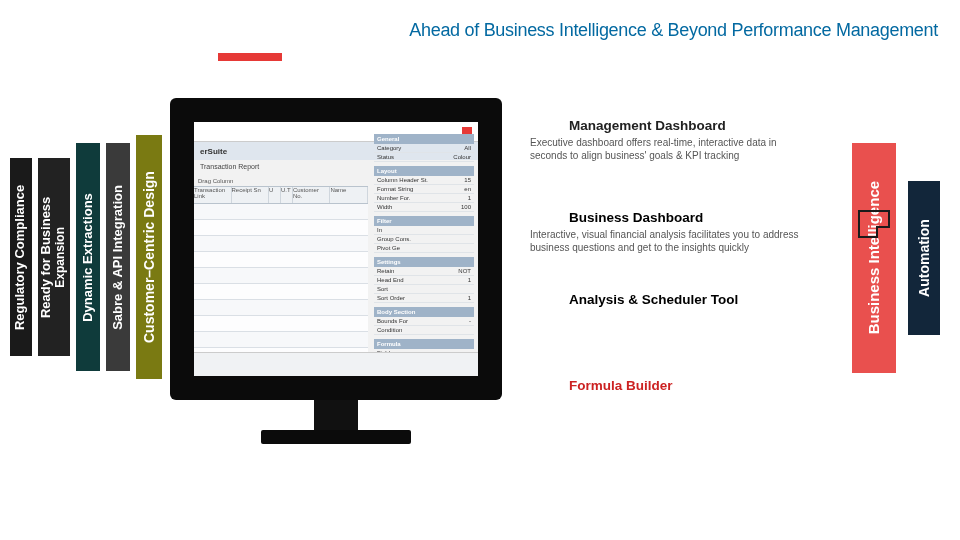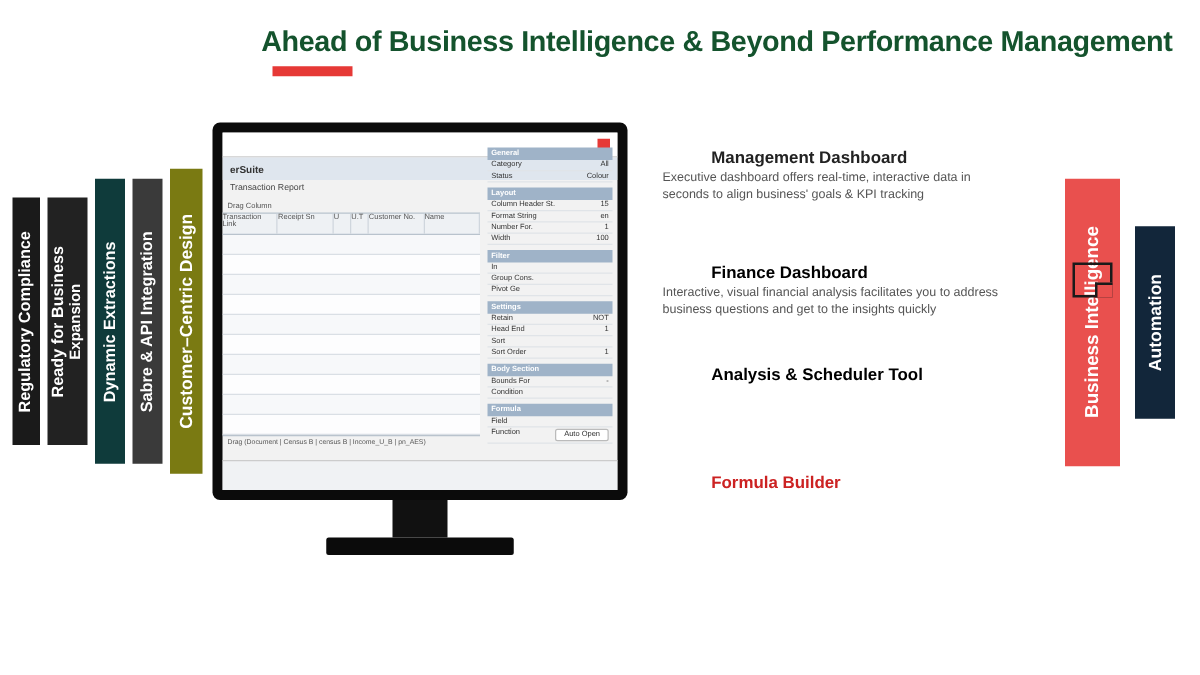--- a/index.html
+++ b/index.html
@@ -1,40 +1,40 @@
 <!DOCTYPE html>
 <html><head>
 <meta charset="utf-8">
 <style>
   * { box-sizing: border-box; margin: 0; padding: 0; }
   html, body { width: 960px; height: 540px; font-family: Arial, Helvetica, sans-serif; background: #fff; overflow: hidden; }
   body { position: relative; }
 
-  .slide-title { position: absolute; top: 20px; right: 22px; font-size: 23px; font-weight: 700; color: #14532d; letter-spacing: -0.3px; }
+  .slide-title { position: absolute; top: 20px; right: 22px; font-size: 18px; font-weight: 400; color: #0369a1; letter-spacing: -0.3px; }
   .title-accent { position: absolute; top: 53px; left: 218px; width: 64px; height: 8px; background: #e63936; }
 
   
   .vstack { position: absolute; bottom: 0; display: flex; align-items: center; justify-content: center; }
   .vlabel { transform: rotate(-90deg); white-space: nowrap; font-weight: 700; color: #fff; text-align: center; line-height: 1.15; }
   .sub { font-weight: 700; font-size: 12px; display:block; }
 
   .tab1 { left: 10px; top: 158px; width: 22px; height: 198px; background: #1a1a1a; }
   .tab1 .vlabel { font-size: 13px; width: 198px; }
   .tab2 { left: 38px; top: 158px; width: 32px; height: 198px; background: #222; }
   .tab2 .vlabel { font-size: 13px; width: 198px; }
   .tab3 { left: 76px; top: 143px; width: 24px; height: 228px; background: #0f3b3b; }
   .tab3 .vlabel { font-size: 13px; width: 228px; }
   .tab4 { left: 106px; top: 143px; width: 24px; height: 228px; background: #3a3a3a; }
   .tab4 .vlabel { font-size: 13px; width: 228px; }
   .tab5 { left: 136px; top: 135px; width: 26px; height: 244px; background: #7a7a12; }
   .tab5 .vlabel { font-size: 14px; width: 244px; }
 
   
   .monitor { position: absolute; left: 170px; top: 98px; width: 332px; height: 352px; }
-  .bezel { width: 332px; height: 302px; background: #0b0b0b; border-radius: 6px; padding: 8px; }
+  .bezel { width: 332px; height: 302px; background: #0b0b0b; border-radius: 6px; padding: 24px; }
   .screen { width: 100%; height: 100%; background: #f2f2f2; position: relative; overflow: hidden; font-size: 6px; color: #555; }
   .screen-top { height: 20px; background: #fff; border-bottom: 1px solid #ccc; display:flex; align-items:center; justify-content:flex-end; padding-right:6px; gap:4px;}
   .sq { width:10px; height:10px; background:#e63936; }
   .screen-title { height: 18px; background: #dfe6ee; display:flex; align-items:center; padding-left:6px; font-weight:700; font-size:8px; color:#333;}
   .screen-sub { height: 12px; padding-left:6px; font-size:7px; color:#444; display:flex; align-items:center;}
   .screen-body { position:absolute; top:54px; bottom:26px; left:0; right:110px; }
   .hdr-row { height: 18px; background:#eef1f4; border-top:1px solid #b9c3cd; border-bottom:1px solid #b9c3cd; display:flex; }
   .hdr-row div { border-right:1px solid #cfd6dd; flex:1; }
   .data-row { height: 16px; border-bottom:1px solid #dadfe5; background:#f7f8fa; }
   .data-row.alt { background:#fdfdfe; }
@@ -195,21 +195,21 @@
   </div>
   <div class="stand-neck"></div>
   <div class="stand-base"></div>
 </div>
 
 <div class="rt rt1">
   <div class="h">Management Dashboard</div>
   <div class="p">Executive dashboard offers real-time, interactive data in seconds to align business' goals &amp; KPI tracking</div>
 </div>
 <div class="rt rt2">
-  <div class="h">Finance Dashboard</div>
+  <div class="h">Business Dashboard</div>
   <div class="p">Interactive, visual financial analysis facilitates you to address business questions and get to the insights quickly</div>
 </div>
 <div class="rt rt3">
   <div class="h">Analysis &amp; Scheduler Tool</div>
 </div>
 <div class="rt rt4">
   <div class="h">Formula Builder</div>
 </div>
 
 <div class="rbar rbar1">

